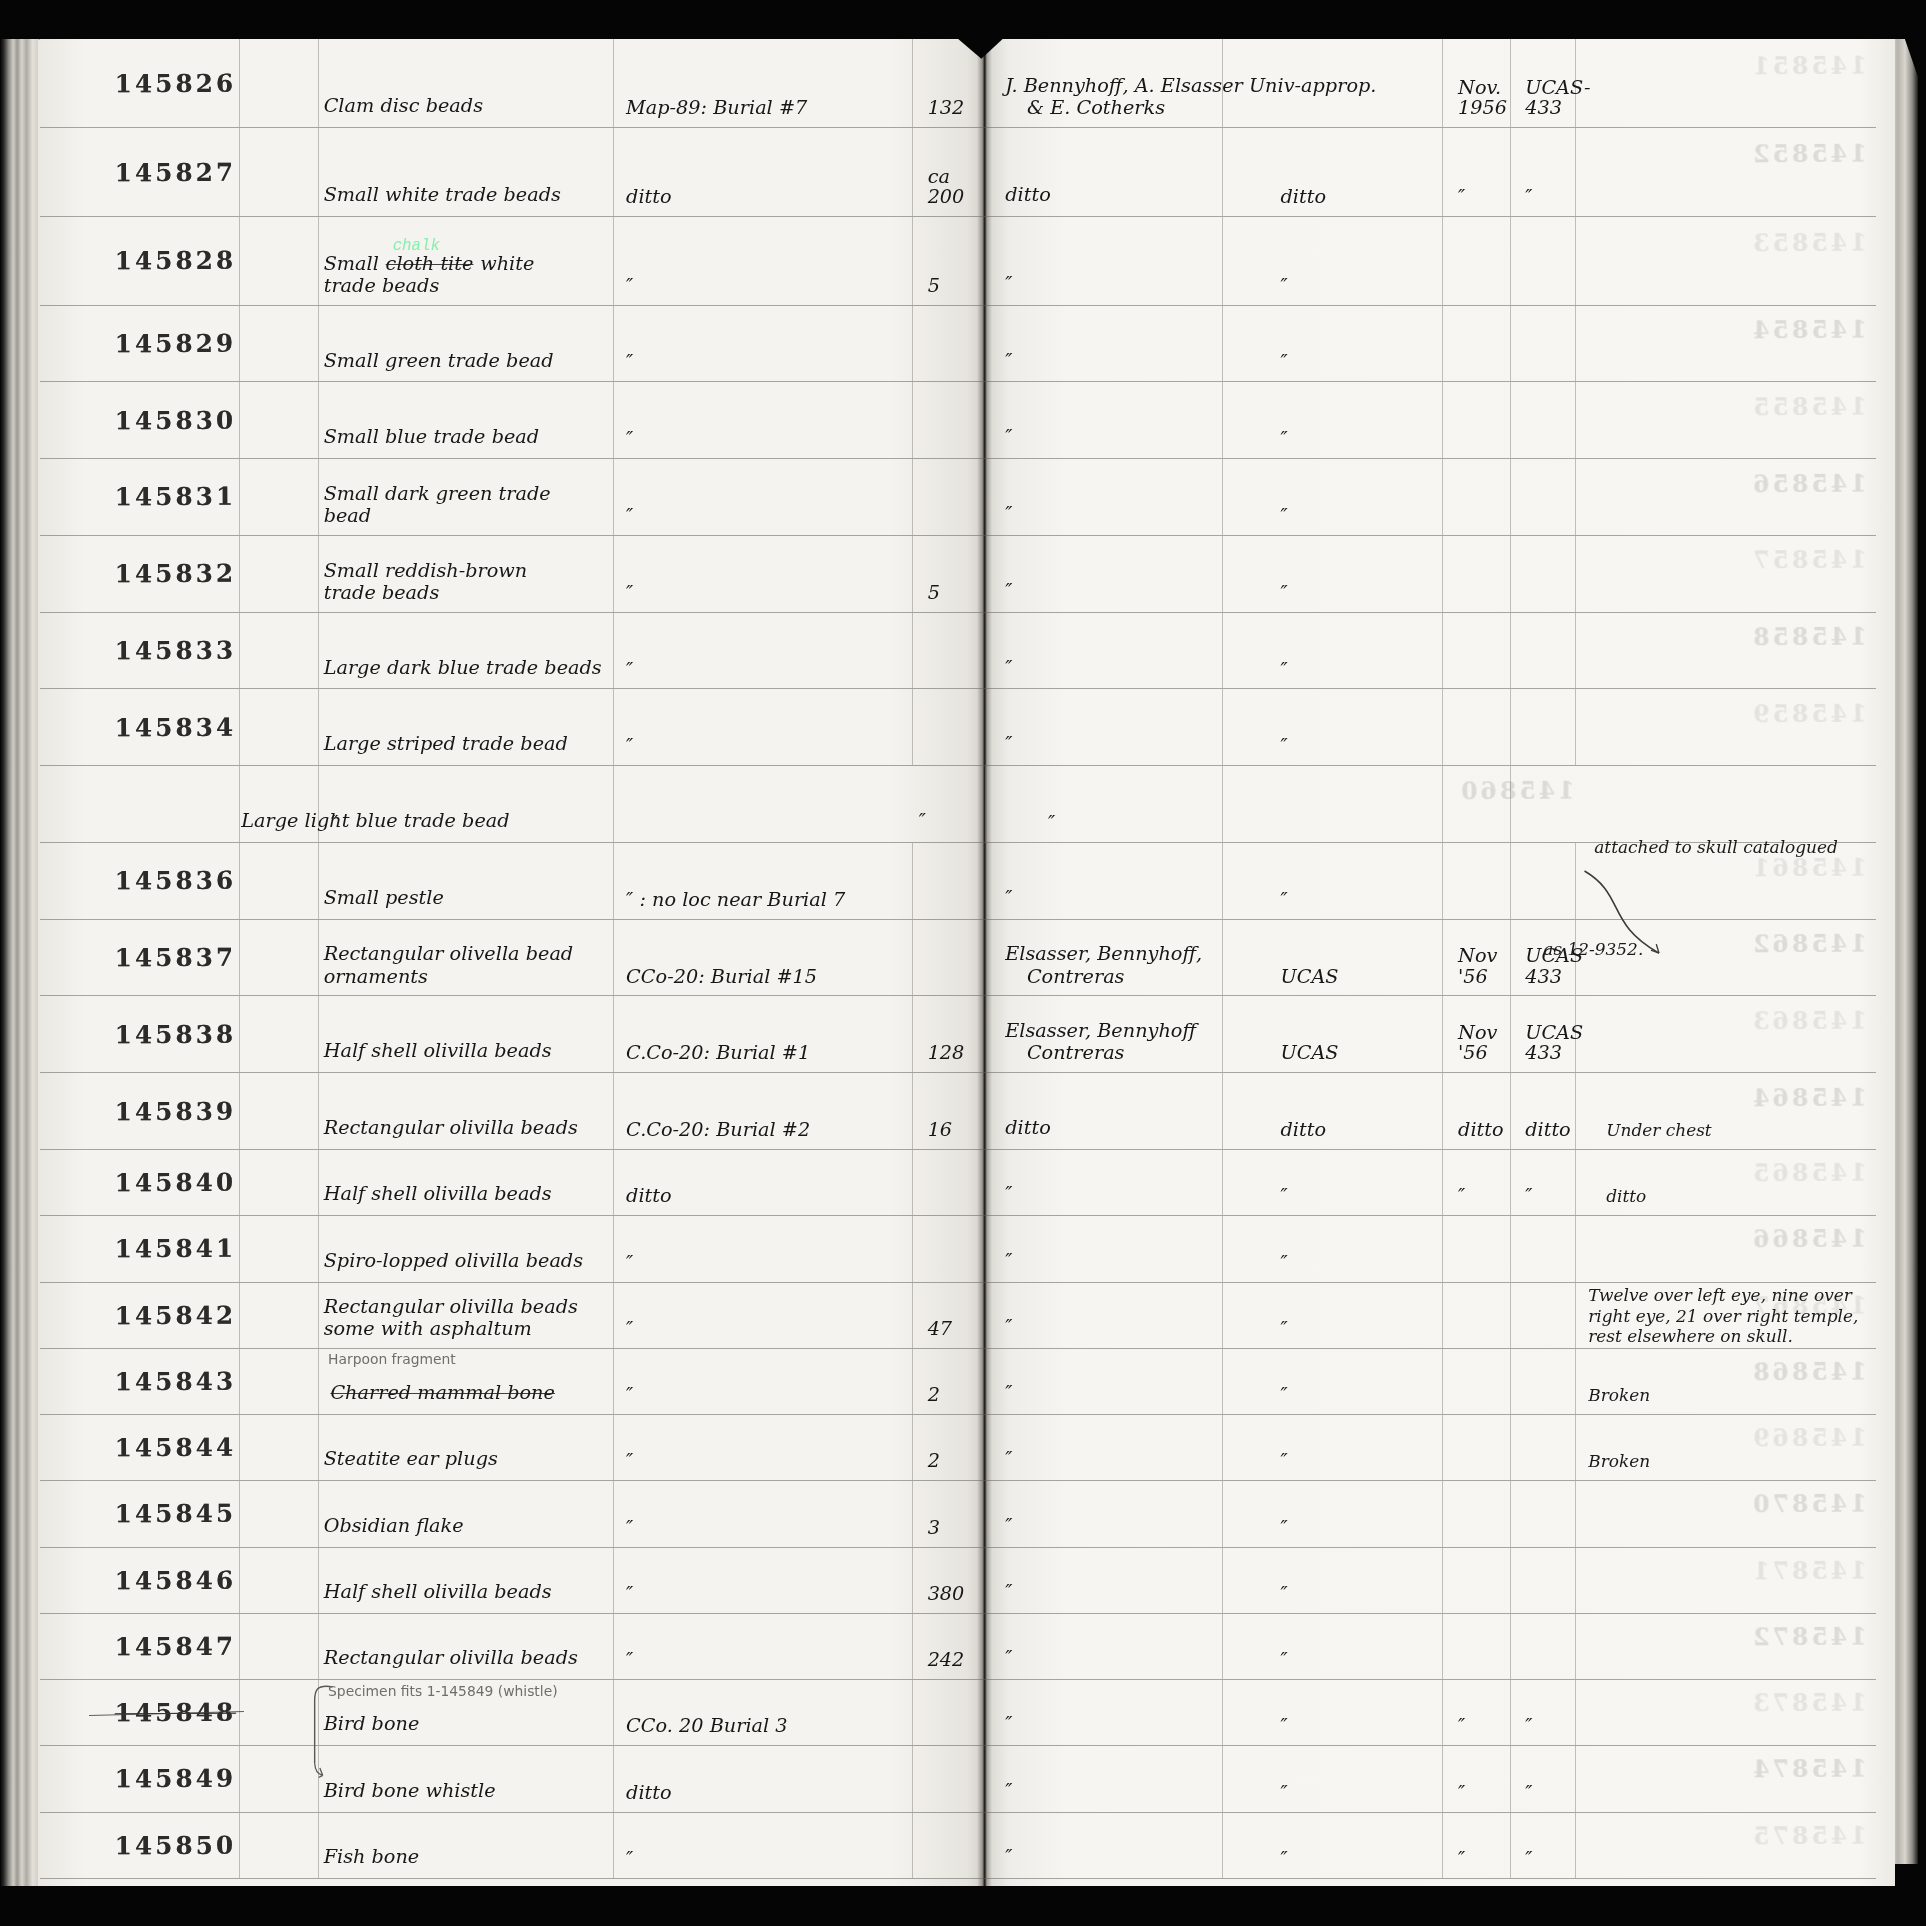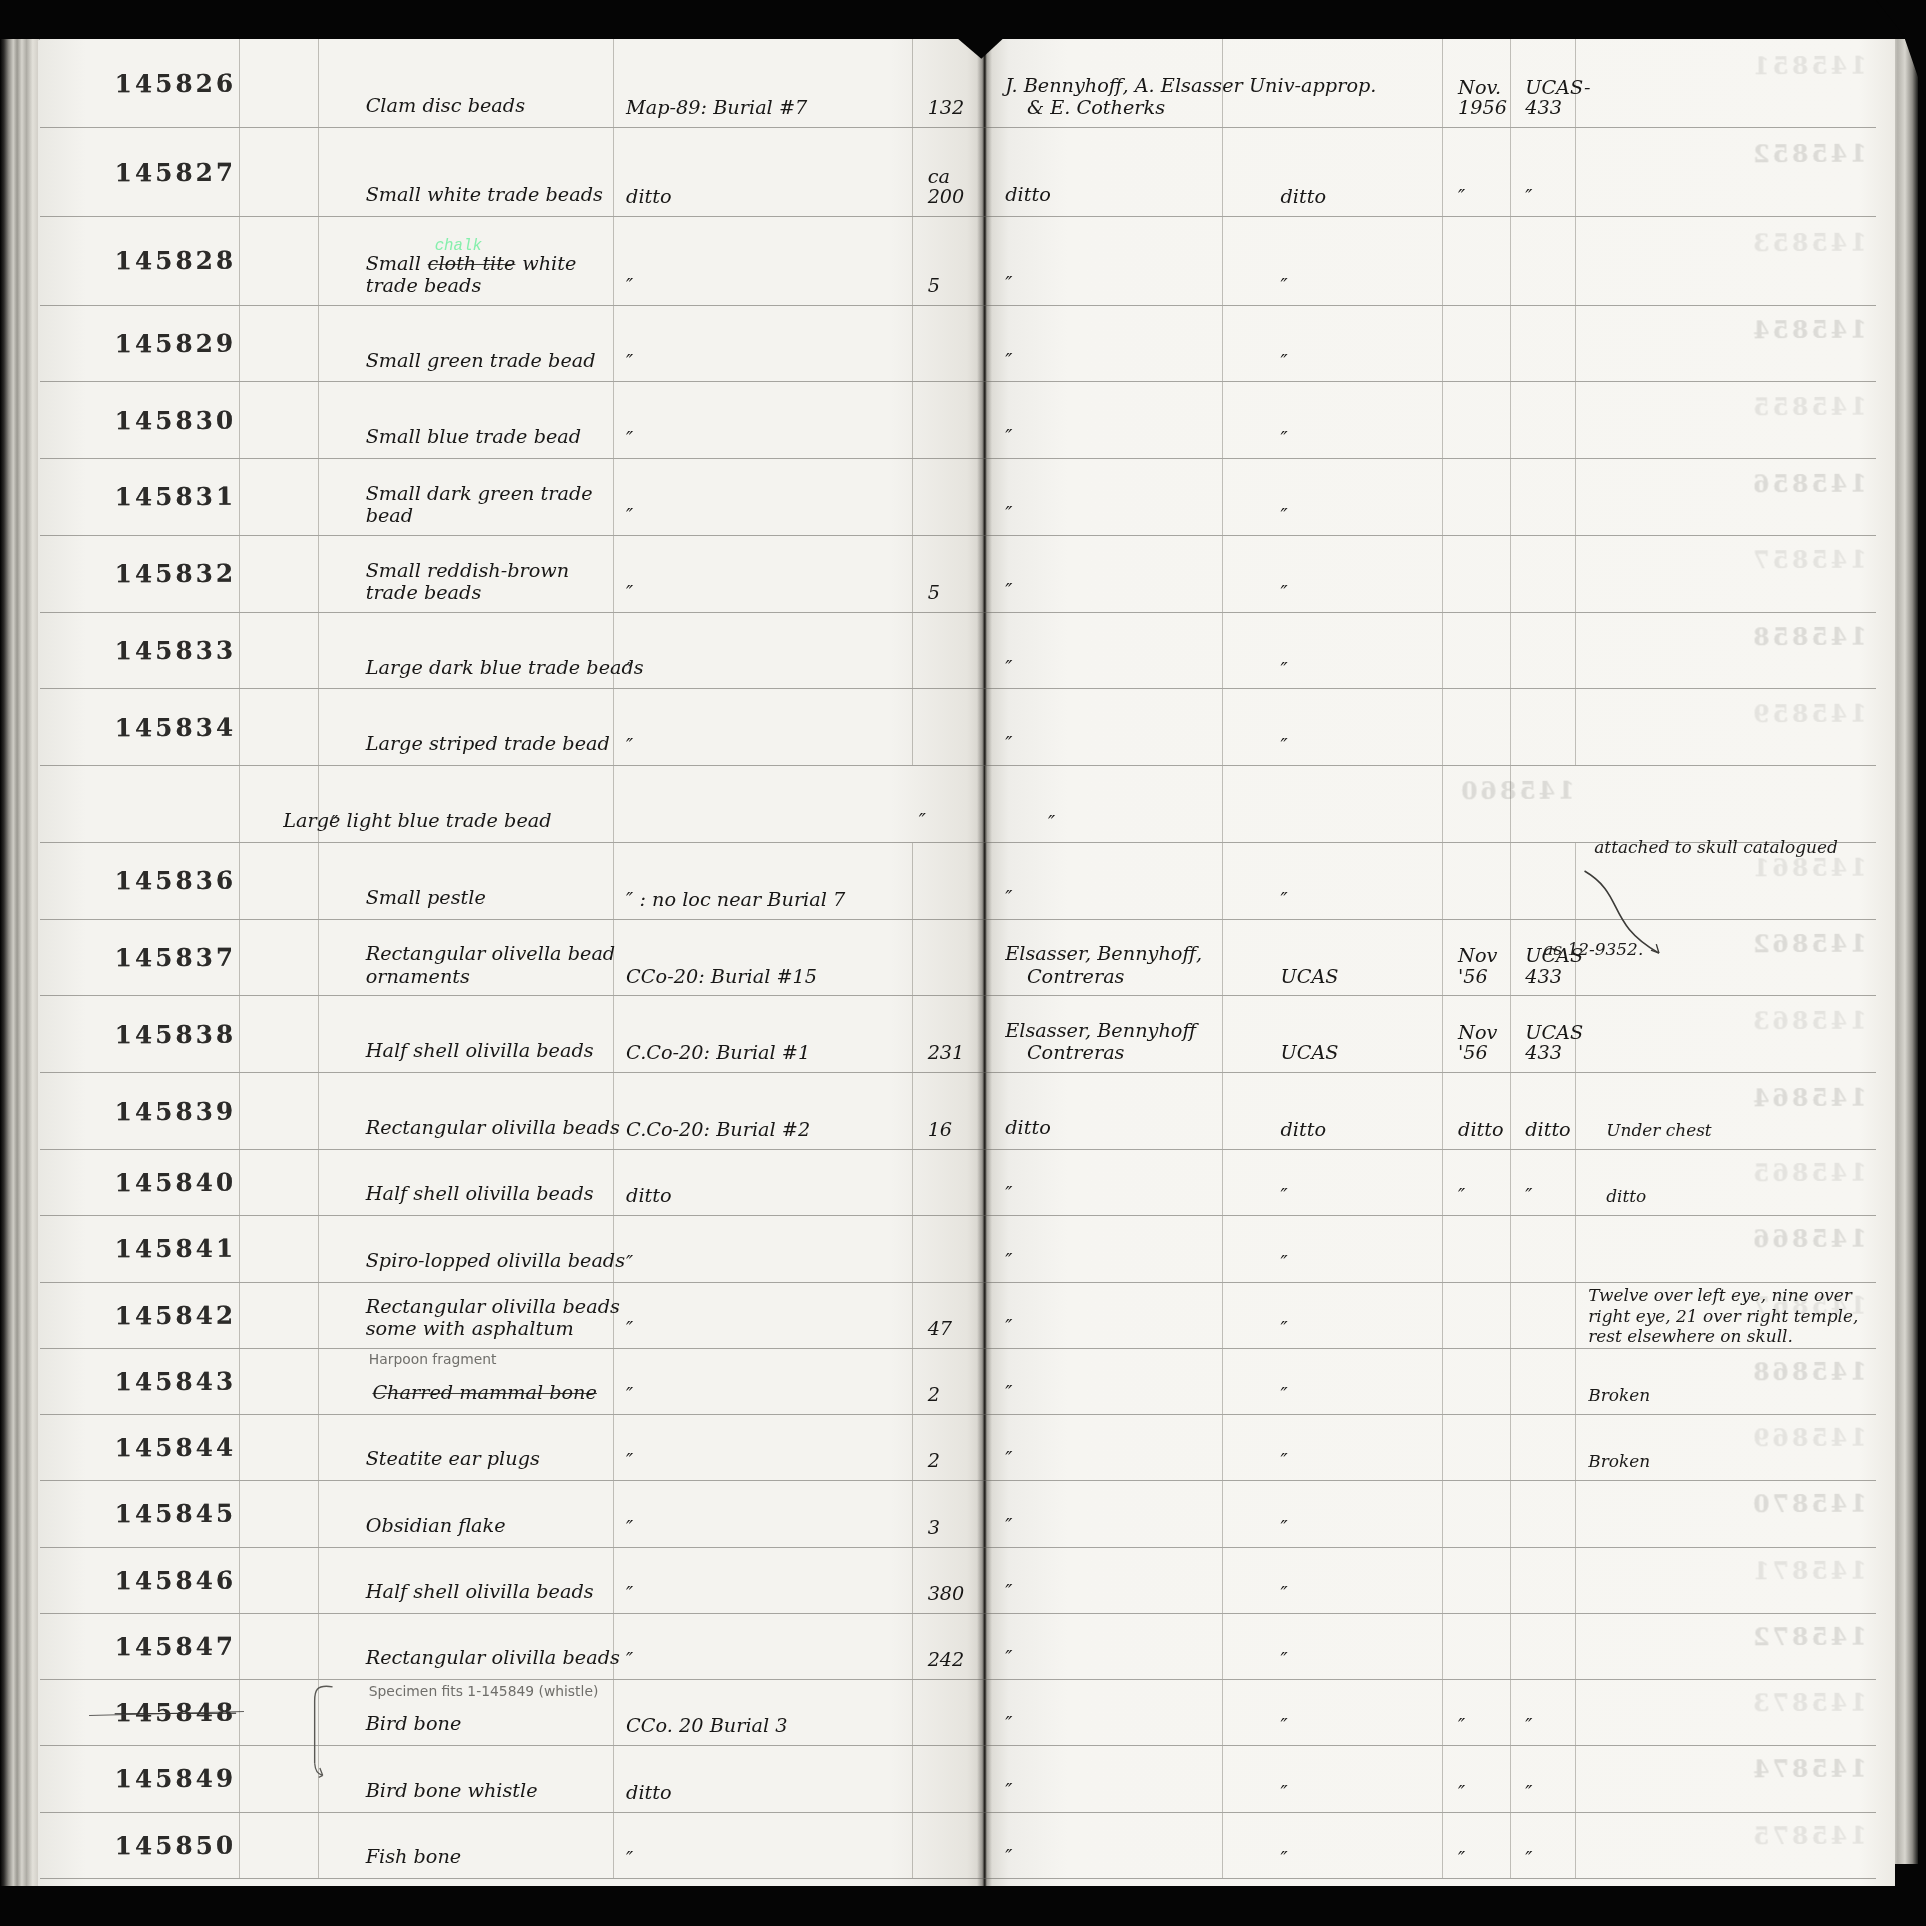--- a/index.html
+++ b/index.html
@@ -50,21 +50,21 @@
   .hand{font-family:"DejaVu Serif",serif;font-style:italic;color:#181716;font-size:1.0vw;
     white-space:nowrap;line-height:1.05;}
   .line1{display:flex;align-items:baseline;white-space:nowrap;}
   .line2{margin-top:0.1vh;}
   .struckwrap{position:relative;margin:0 0.35vw;}
   .struck{text-decoration:line-through;text-decoration-thickness:0.8px;text-decoration-color:rgba(30,30,28,0.85);}
   .sup{position:absolute;left:8%;top:-1.05em;font-family:Liberation Mono, monospace;font-style:italic;
     font-size:0.82vw;color:#86efac;white-space:nowrap;}
   .ann{position:absolute;top:4%;left:3%;font-family:"DejaVu Sans",sans-serif;font-size:0.72vw;
     color:#6f6e6a;white-space:nowrap;z-index:3;}
-  .c.desc{padding-left:1.5%;margin-left:42px;}
+  .c.desc{padding-left:1.5%;}
   .c.loc{padding-left:4%;}
   .c.cnt{padding-left:20%;white-space:pre-line;}
   .c.cnt .hand{white-space:pre-line;}
   .c.coll{padding-left:8%;}
   .c.coll .nowrap{white-space:nowrap;overflow:visible;z-index:2;}
   .coll2{margin-top:0.1vh;padding-left:10%;}
   .c.inst{padding-left:26%;}
   .c.date,.c.acc{padding-left:22%;}
   .c.date .hand,.c.acc .hand{white-space:pre-line;}
   .remtext{font-family:"DejaVu Serif",serif;font-style:italic;color:#1b1a19;font-size:0.88vw;
@@ -579,21 +579,21 @@
         <span class="hand">Half shell olivilla beads</span>
             <span class="struckwrap"><span class="hand struck"></span><span class="sup"></span></span>
             <span class="hand"></span>
       </div>
       <div class="hand line2"></div>
     </div>
     <div class="c loc">
       <span class="hand">C.Co-20: Burial #1</span>
     </div>
     <div class="c cnt">
-      <span class="hand">231</span>
+      <span class="hand">128</span>
     </div>
     <div class="c coll">
       <div class="hand nowrap">Elsasser, Bennyhoff</div>
       <div class="hand coll2">Contreras</div>
     </div>
     <div class="c inst">
       <span class="hand">UCAS</span>
     </div>
     <div class="c date">
       <span class="hand">Nov '56</span>

